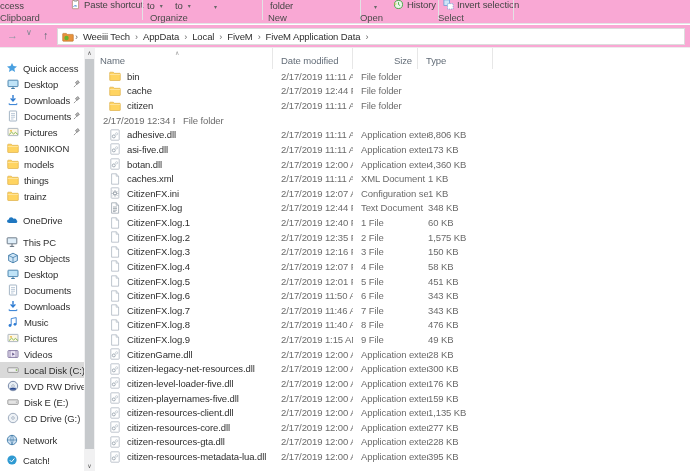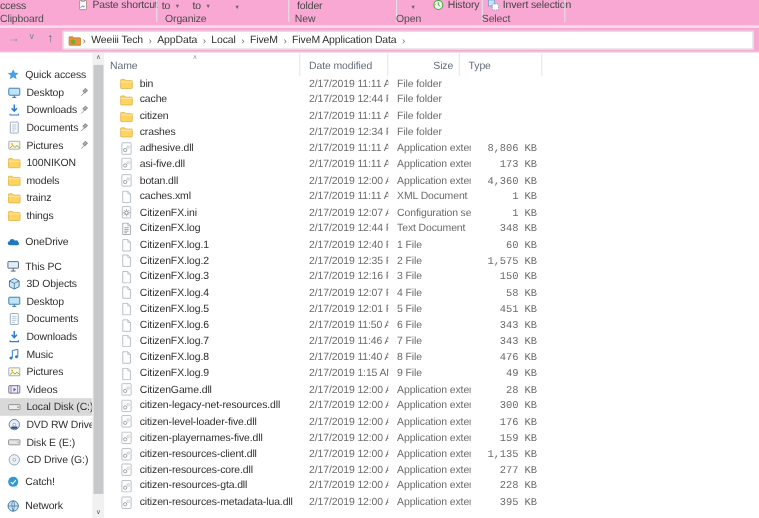--- a/index.html
+++ b/index.html
@@ -72,21 +72,21 @@
   .hc-type { width:75px; padding-left:8px; }
   .hc-size { width:65px; justify-content:flex-end; padding-right:5px; }
   .sortcaret { position:absolute; left:80px; top:1px; font-size:6px; color:#9a9a9a; }
   .sortcaret::after { content:"∧"; }
   .row { height:14.63px; display:flex; align-items:center; }
   .cell { white-space:nowrap; overflow:hidden; }
   .c-name { width:178px; display:flex; align-items:center; color:#2f2f2f; }
   .c-name .ic { margin-left:14px; margin-right:6px; }
   .c-date { width:80px; padding-left:8px; color:#6b6b6b; }
   .c-type { width:75px; padding-left:8px; color:#6b6b6b; }
-  .c-size { width:65px; text-align:right; padding-right:5px; color:#6b6b6b;font-family:Liberation Mono, monospace; }
+  .c-size { width:65px; padding-right:5px; color:#6b6b6b; }
 </style>
 </head>
 <body>
 
 <div class="ribbon">
   <span class="rib-txt" style="left:0;top:0;">ccess</span>
   <span class="rib-item" style="left:70px;top:-1px;">
     <span class="ic">
         <svg viewBox="0 0 12 12" xmlns="http://www.w3.org/2000/svg">
           <rect x="2.6" y="1.6" width="6.8" height="9" rx=".6" fill="#fff" stroke="#a9836a" stroke-width=".8"></rect>
@@ -278,32 +278,32 @@
 
         </div>
 
         <div class="sitem lvl1">
           <span class="ic">
             <svg viewBox="0 0 12 12" xmlns="http://www.w3.org/2000/svg">
               <path d="M.7 2.8q0-.6.6-.6h3l1.1 1.1h5.3q.6 0 .6.6v6q0 .6-.6.6H1.3q-.6 0-.6-.6z" fill="#ffd461" stroke="#d8a637" stroke-width=".6"></path>
               <path d="M.7 4.5h10.6" stroke="#ffe9a8" stroke-width=".8"></path>
             </svg>
           </span>
-          <span class="lbl">trainz</span>
+          <span class="lbl">things</span>
 
         </div>
 
         <div class="sitem lvl1">
           <span class="ic">
             <svg viewBox="0 0 12 12" xmlns="http://www.w3.org/2000/svg">
               <path d="M.7 2.8q0-.6.6-.6h3l1.1 1.1h5.3q.6 0 .6.6v6q0 .6-.6.6H1.3q-.6 0-.6-.6z" fill="#ffd461" stroke="#d8a637" stroke-width=".6"></path>
               <path d="M.7 4.5h10.6" stroke="#ffe9a8" stroke-width=".8"></path>
             </svg>
           </span>
-          <span class="lbl">things</span>
+          <span class="lbl">trainz</span>
 
         </div>
 
         <div class="sitem lvl0" style="margin-top: 8px;">
           <span class="ic">
             <svg viewBox="0 0 12 12" xmlns="http://www.w3.org/2000/svg">
               <path d="M3.2 9Q1 9 1 7.2q0-1.6 1.7-1.8Q3 3.2 5.2 3.2q1.8 0 2.4 1.6.5-.3 1.1-.3 1.7 0 1.9 1.7.7.2.7 1.2Q11.3 9 9.8 9z" fill="#1f77c0"></path>
             </svg>
           </span>
           <span class="lbl">OneDrive</span>
@@ -439,39 +439,39 @@
           <span class="ic">
             <svg viewBox="0 0 12 12" xmlns="http://www.w3.org/2000/svg">
               <circle cx="6" cy="6" r="4.7" fill="#eef2f6" stroke="#8a9bb0" stroke-width=".8"></circle>
               <circle cx="6" cy="6" r="1.3" fill="#fff" stroke="#8a9bb0" stroke-width=".7"></circle>
             </svg>
           </span>
           <span class="lbl">CD Drive (G:)</span>
 
         </div>
 
+        <div class="sitem lvl0" style="margin-top: 6px;">
+          <span class="ic">
+            <svg viewBox="0 0 12 12" xmlns="http://www.w3.org/2000/svg">
+              <circle cx="6" cy="6" r="4.7" fill="#cfe2f3" stroke="#2f6f9f" stroke-width=".8"></circle>
+              <path d="M1.3 6h9.4M6 1.3q2.4 2.3 0 9.4M6 1.3q-2.4 2.3 0 9.4" fill="none" stroke="#2f6f9f" stroke-width=".6"></path>
+            </svg>
+          </span>
+          <span class="lbl">Network</span>
+
+        </div>
+
         <div class="sitem lvl0" style="margin-top: 4px;">
           <span class="ic">
             <svg viewBox="0 0 12 12" xmlns="http://www.w3.org/2000/svg">
               <circle cx="6" cy="6" r="4.6" fill="#2f9ad2"></circle>
               <path d="M3.8 6.2l1.7 1.7 2.9-3.4" stroke="#fff" stroke-width="1" fill="none"></path>
             </svg>
           </span>
           <span class="lbl">Catch!</span>
-
-        </div>
-
-        <div class="sitem lvl0" style="margin-top: 6px;">
-          <span class="ic">
-            <svg viewBox="0 0 12 12" xmlns="http://www.w3.org/2000/svg">
-              <circle cx="6" cy="6" r="4.7" fill="#cfe2f3" stroke="#2f6f9f" stroke-width=".8"></circle>
-              <path d="M1.3 6h9.4M6 1.3q2.4 2.3 0 9.4M6 1.3q-2.4 2.3 0 9.4" fill="none" stroke="#2f6f9f" stroke-width=".6"></path>
-            </svg>
-          </span>
-          <span class="lbl">Network</span>
 
         </div>
       </div>
     <div class="sb-scroll">
       <span class="sb-up"></span>
       <div class="sb-thumb"></div>
       <span class="sb-dn"></span>
     </div>
   </div>
 
@@ -532,29 +532,20 @@
               </svg>
             </span>
             <span class="nm">citizen</span>
           </span>
           <span class="cell c-date">2/17/2019 11:11 A…</span>
           <span class="cell c-type">File folder</span>
           <span class="cell c-size"></span>
         </div>
 
         <div class="row">
-          <span class="cell c-name">
-            <span class="ic">
-              <svg viewBox="0 0 12 12" xmlns="http://www.w3.org/2000/svg">
-                <path d="M.7 2.8q0-.6.6-.6h3l1.1 1.1h5.3q.6 0 .6.6v6q0 .6-.6.6H1.3q-.6 0-.6-.6z" fill="#ffd461" stroke="#d8a637" stroke-width=".6"></path>
-                <path d="M.7 4.5h10.6" stroke="#ffe9a8" stroke-width=".8"></path>
-              </svg>
-            </span>
-            <span class="nm">crashes</span>
-          </span>
           <span class="cell c-date">2/17/2019 12:34 PM</span>
           <span class="cell c-type">File folder</span>
           <span class="cell c-size"></span>
         </div>
 
         <div class="row">
           <span class="cell c-name">
             <span class="ic">
               <svg viewBox="0 0 12 12" xmlns="http://www.w3.org/2000/svg">
                 <rect x="1.8" y=".8" width="8.4" height="10.4" rx=".6" fill="#fff" stroke="#aeb8c2" stroke-width=".8"></rect>

